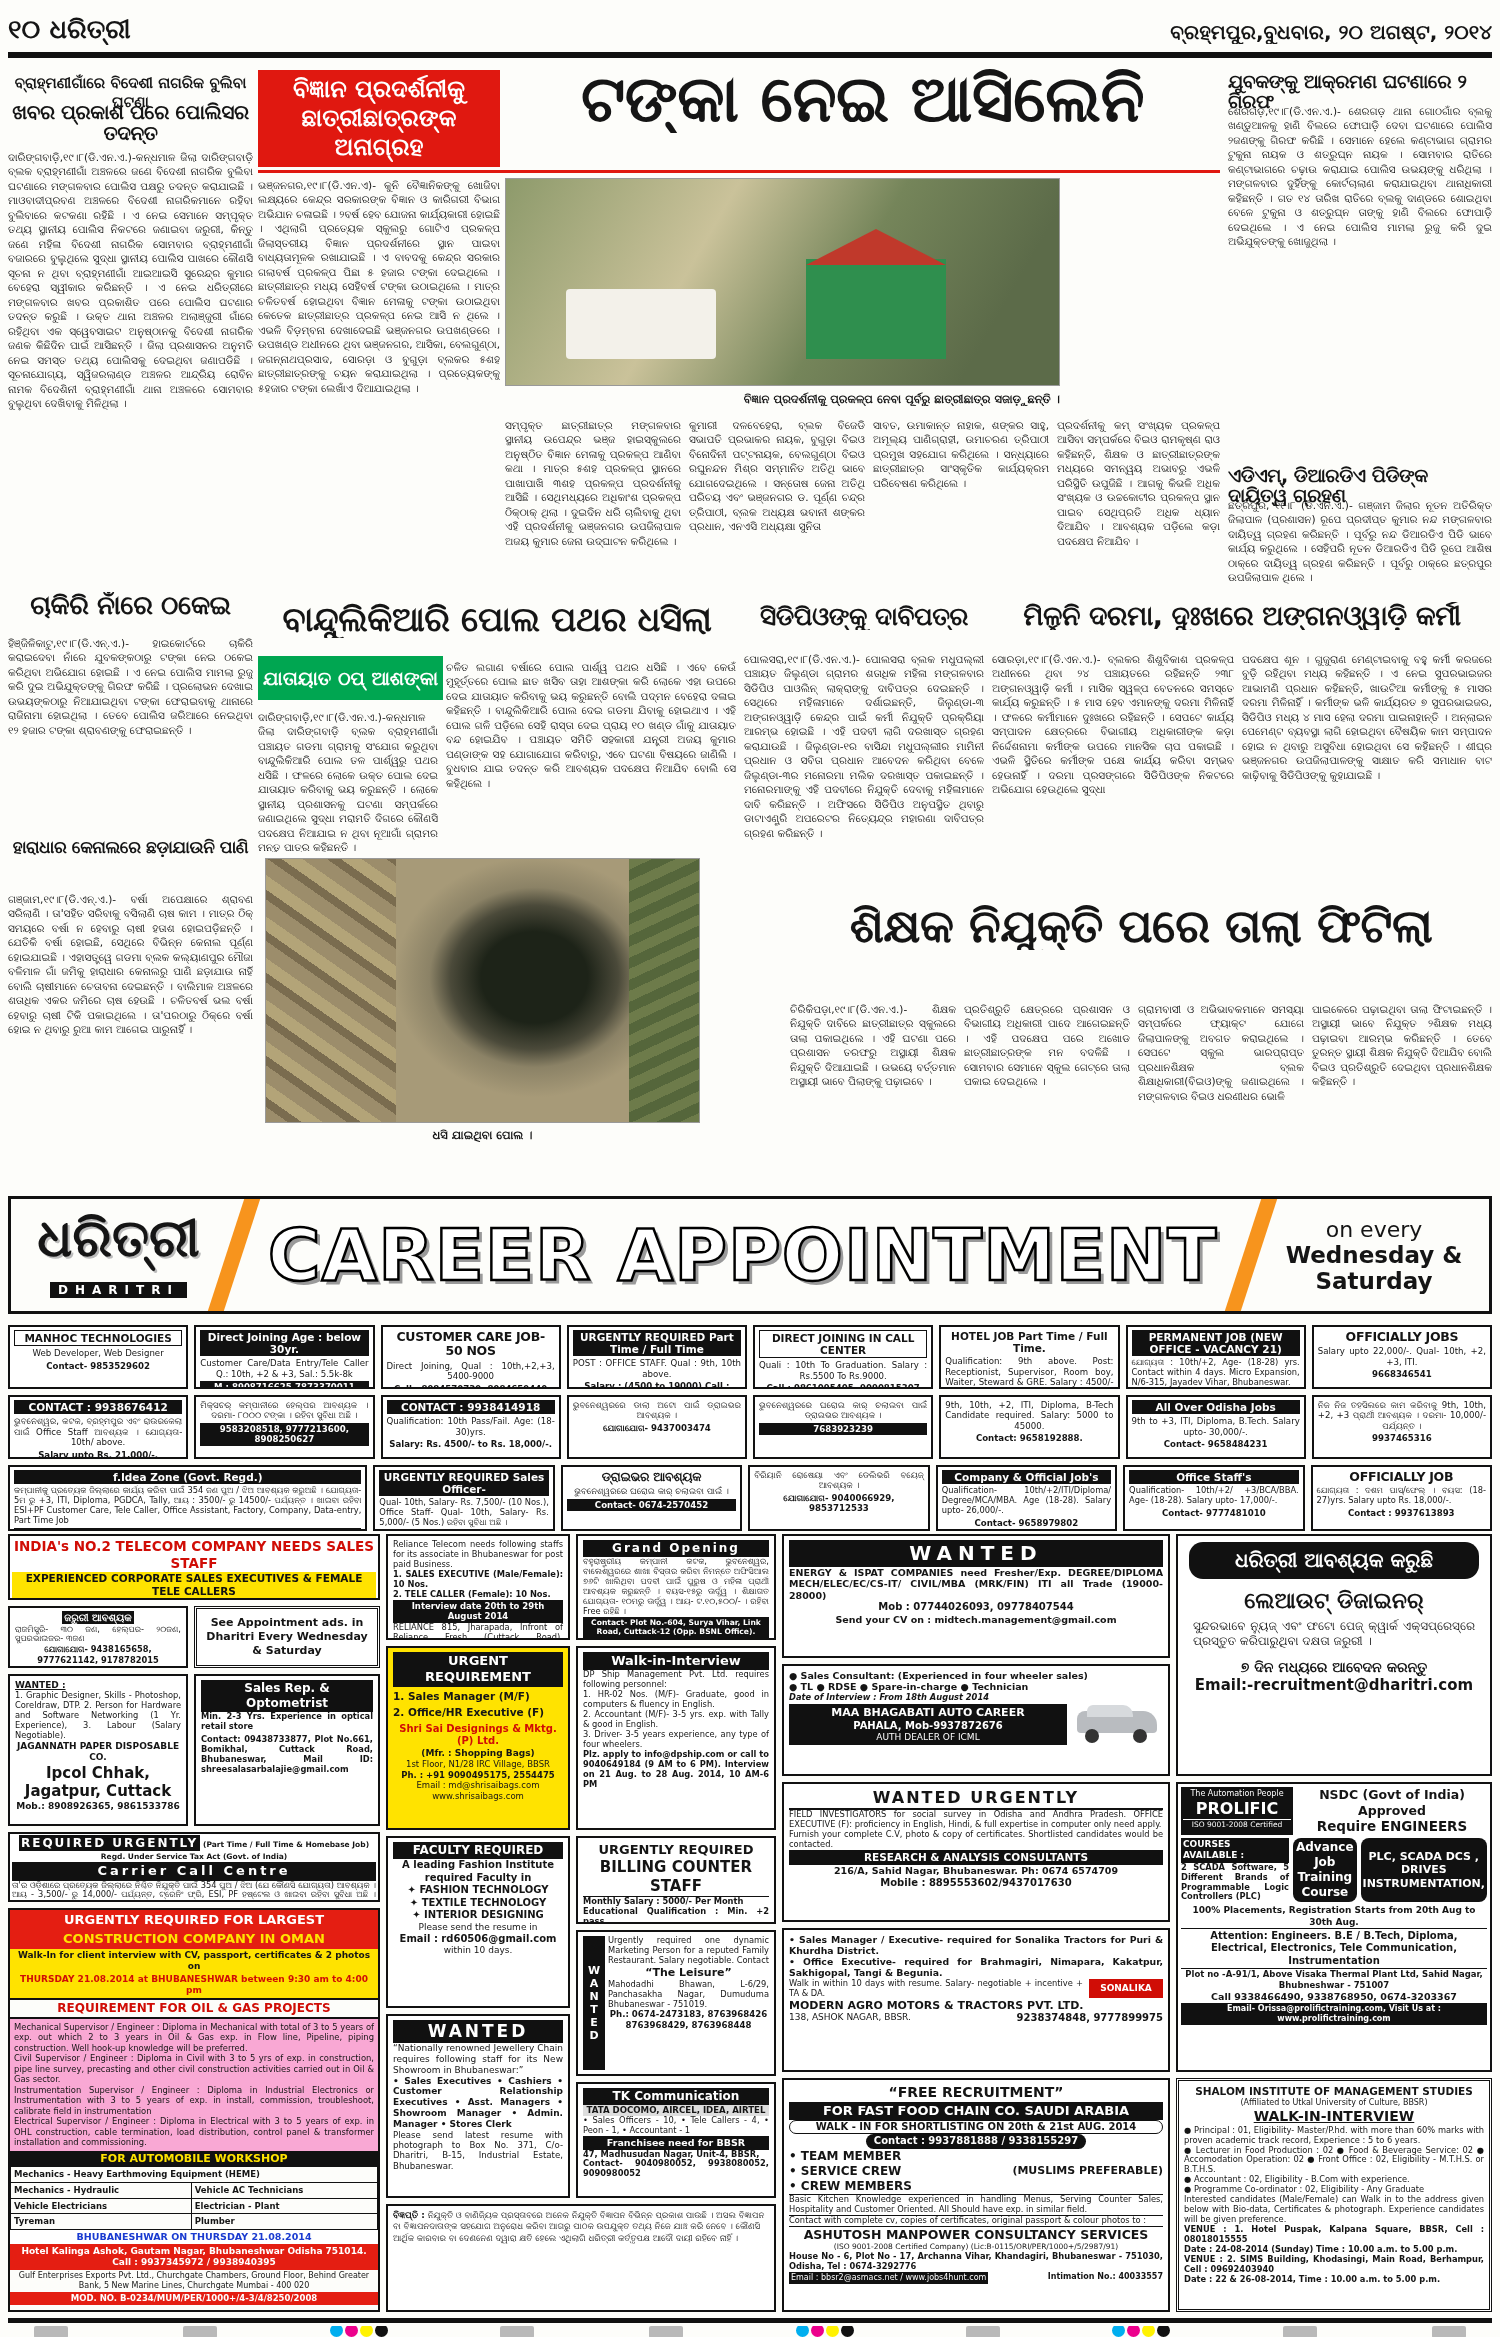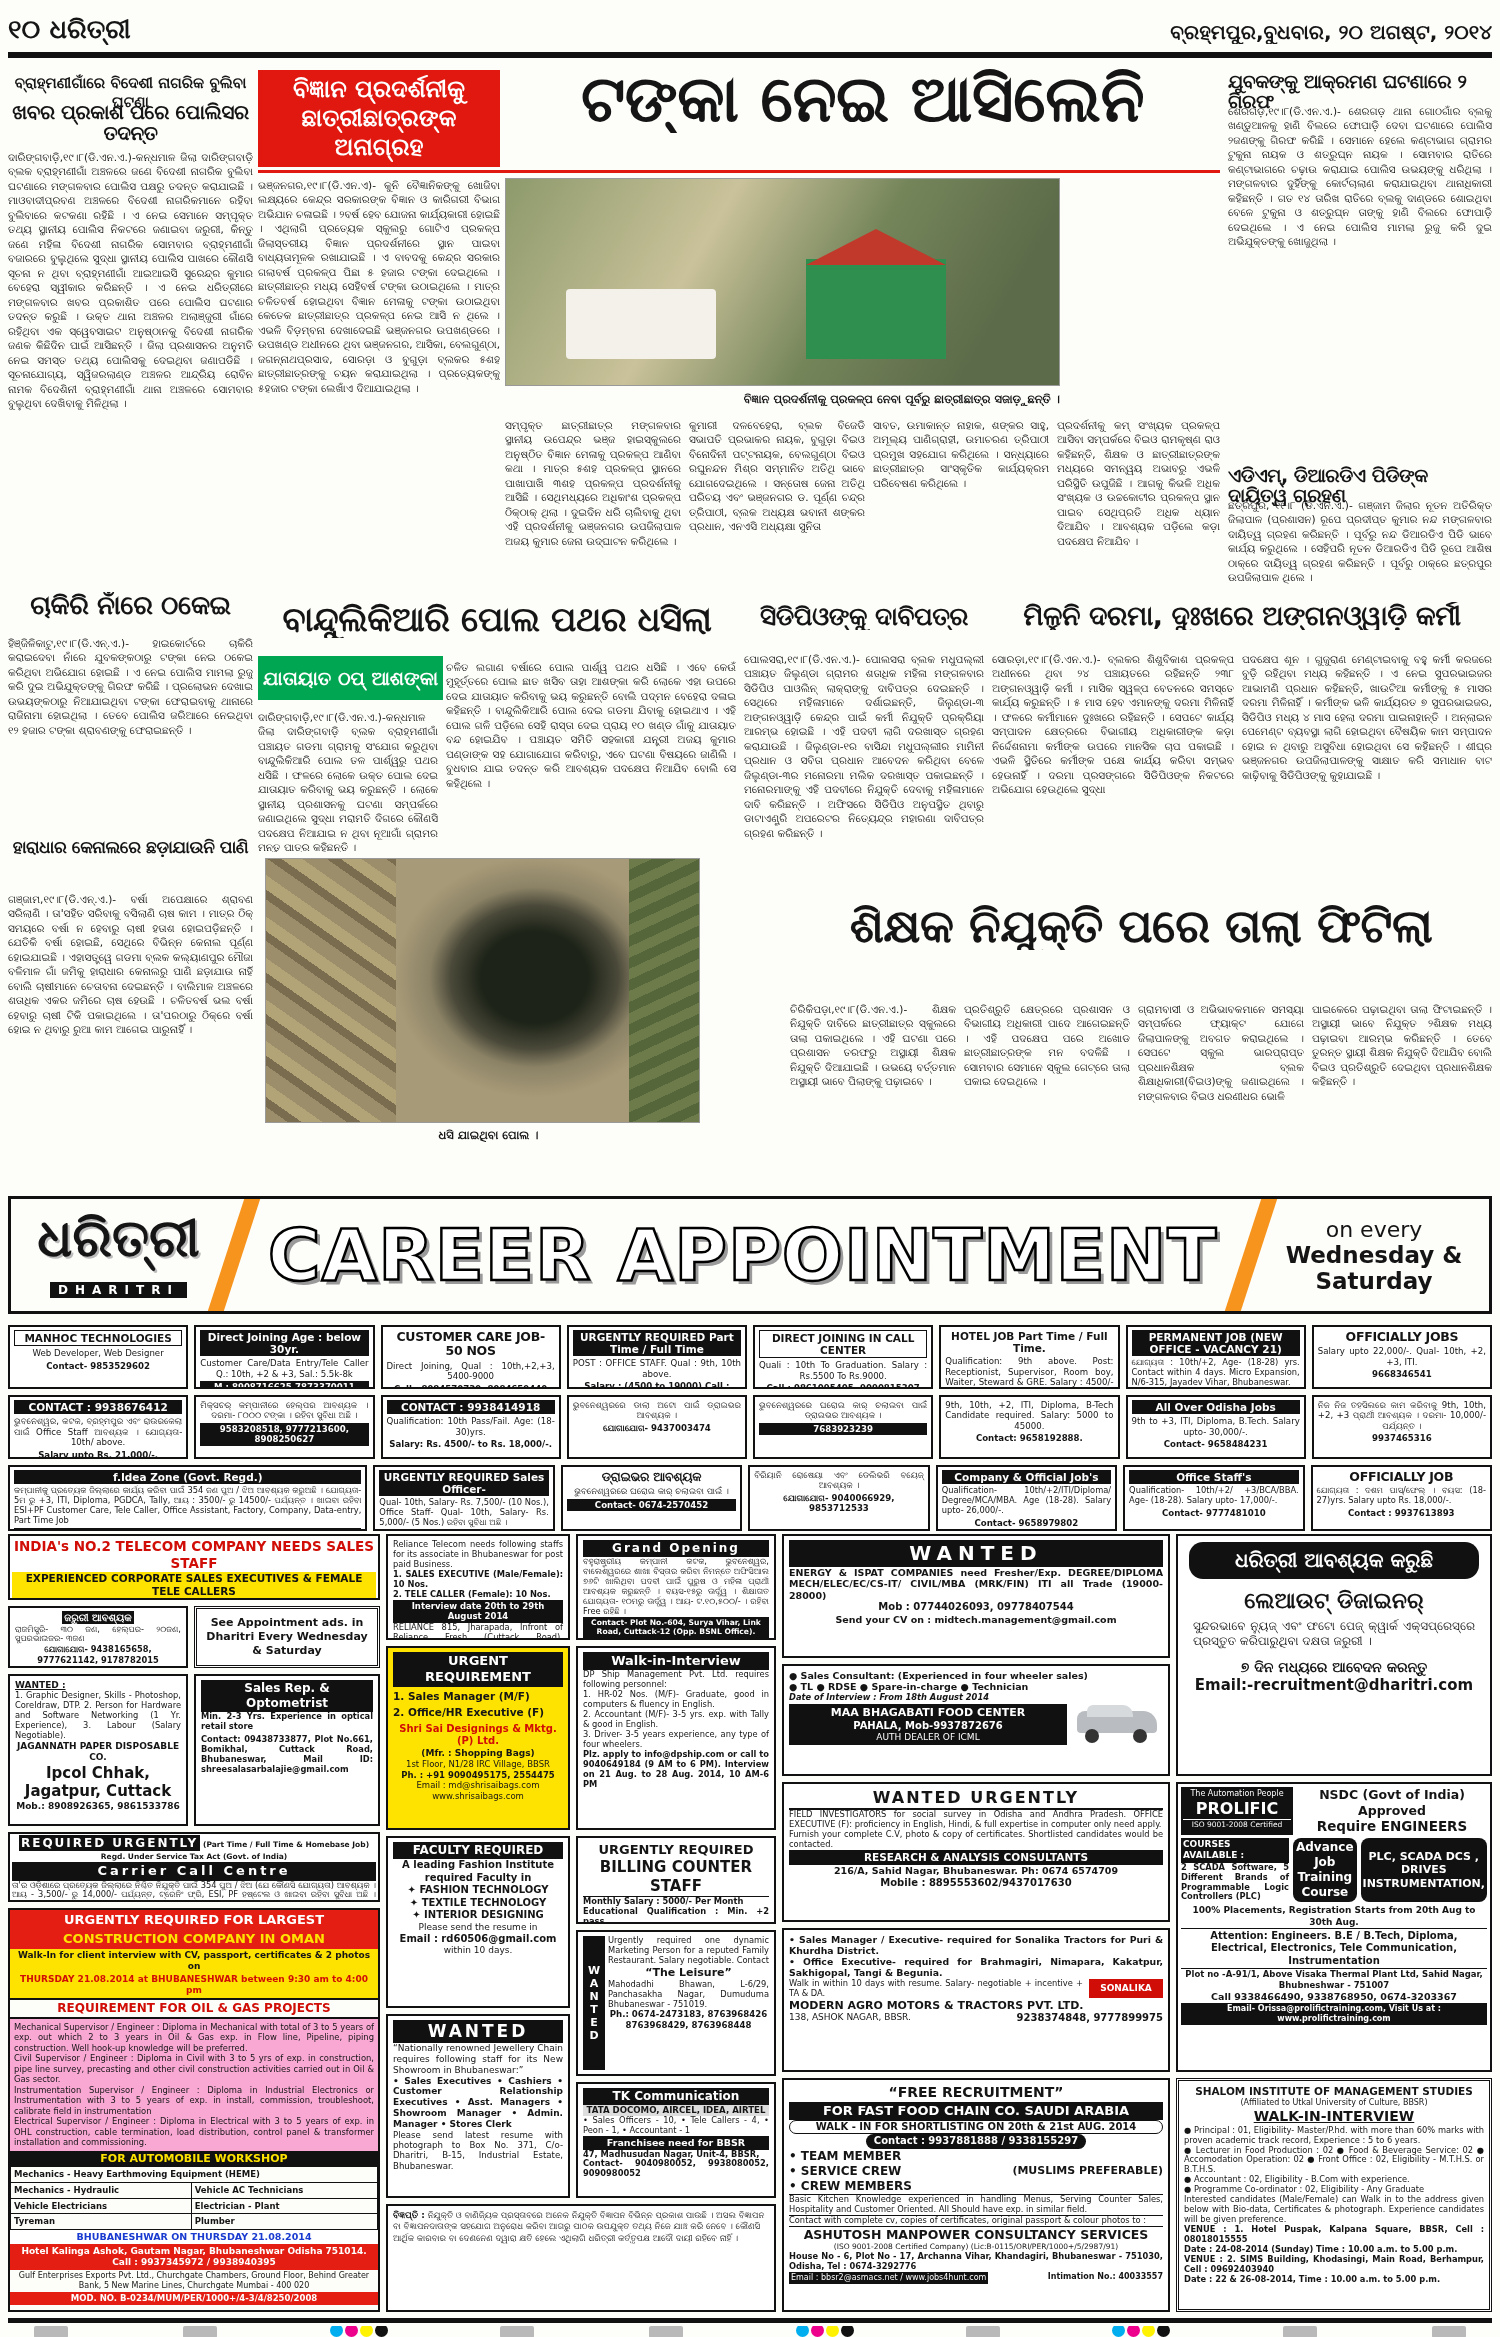--- a/index.html
+++ b/index.html
@@ -87,21 +87,21 @@
   <div class="abs nb" style="left:258px;top:710px;width:180px;height:142px">ଦାରିଙ୍ଗବାଡ଼ି,୧୯।୮(ଡି.ଏନ.ଏ.)-କନ୍ଧମାଳ ଜିଲା ଦାରିଙ୍ଗବାଡ଼ି ବ୍ଲକ ବ୍ରାହ୍ମଣୀଗାଁ ପଞ୍ଚାୟତ ଗଡମା ଗ୍ରାମକୁ ସଂଯୋଗ କରୁଥିବା ବାନ୍ଦୁଲିକିଆରି ପୋଲ ତଳ ପାର୍ଶ୍ୱରୁ ପଥର ଧସିଛି । ଫଳରେ ଲୋକେ ଉକ୍ତ ପୋଲ ଦେଇ ଯାତାୟାତ କରିବାକୁ ଭୟ କରୁଛନ୍ତି । ଲୋକେ ସ୍ଥାନୀୟ ପ୍ରଶାସନକୁ ଘଟଣା ସମ୍ପର୍କରେ ଜଣାଇଥିଲେ ସୁଦ୍ଧା ମରାମତି ଦିଗରେ କୌଣସି ପଦକ୍ଷେପ ନିଆଯାଇ ନ ଥିବା ନୂଆଗାଁ ଗ୍ରାମର ମନ୍ତୁ ପାତ୍ର କହିଛନ୍ତି ।</div>
   <div class="abs nb" style="left:446px;top:660px;width:290px;height:192px">ଚଳିତ ଲଗାଣ ବର୍ଷାରେ ପୋଲ ପାର୍ଶ୍ୱ ପଥର ଧସିଛି । ଏବେ କେଉଁ ମୁହୂର୍ତ୍ତରେ ପୋଲ ଛାତ ଖସିବ ତାହା ଆଶଙ୍କା କରି ଲୋକେ ଏହା ଉପରେ ଦେଇ ଯାତାୟାତ କରିବାକୁ ଭୟ କରୁଛନ୍ତି ବୋଲି ପଦ୍ମନ ବେହେରା ଦଳାଇ କହିଛନ୍ତି । ବାନ୍ଦୁଲିକିଆରି ପୋଲ ଦେଇ ଗଡମା ଯିବାକୁ ହୋଇଥାଏ । ଏହି ପୋଲ ଗଳି ପଡ଼ିଲେ ସେହି ରାସ୍ତା ଦେଇ ପ୍ରାୟ ୧୦ ଖଣ୍ଡ ଗାଁକୁ ଯାତାୟାତ ବନ୍ଦ ହୋଇଯିବ । ପଞ୍ଚାୟତ ସମିତି ସହକାରୀ ଯନ୍ତ୍ରୀ ଅଜୟ କୁମାର ପଣ୍ଡାଙ୍କ ସହ ଯୋଗାଯୋଗ କରିବାରୁ, ଏବେ ଘଟଣା ବିଷୟରେ ଜାଣିଲି । ବୁଧବାର ଯାଇ ତଦନ୍ତ କରି ଆବଶ୍ୟକ ପଦକ୍ଷେପ ନିଆଯିବ ବୋଲି ସେ କହିଥିଲେ ।</div>
   <div class="abs nb" style="left:744px;top:652px;width:240px;height:200px">ପୋଲସରା,୧୯।୮(ଡି.ଏନ.ଏ.)- ପୋଲସରା ବ୍ଲକ ମଧୁପଲ୍ଲୀ ପଞ୍ଚାୟତ ଜିଲୁଣ୍ଡା ଗ୍ରାମର ଶତାଧିକ ମହିଳା ମଙ୍ଗଳବାର ସିଡିପିଓ ପାଓଲିନ୍ ଲାକ୍ରାଙ୍କୁ ଦାବିପତ୍ର ଦେଇଛନ୍ତି । ସେଥିରେ ମହିଳାମାନେ ଦର୍ଶାଇଛନ୍ତି, ଜିଲୁଣ୍ଡା-୩ ଅଙ୍ଗନଓ୍ୱାଡ଼ି କେନ୍ଦ୍ର ପାଇଁ କର୍ମୀ ନିଯୁକ୍ତି ପ୍ରକ୍ରିୟା ଆରମ୍ଭ ହୋଇଛି । ଏହି ପଦବୀ ଲାଗି ଦରଖାସ୍ତ ଗ୍ରହଣ କରାଯାଉଛି । ଜିଲୁଣ୍ଡା-୧ର ବାସିନ୍ଦା ମଧୁପଲ୍ଲୀର ମାମିନୀ ପ୍ରଧାନ ଓ ସବିତା ପ୍ରଧାନ ଆବେଦନ କରିଥିବା ବେଳେ ଜିଲୁଣ୍ଡା-୩ର ମନୋରମା ମଲିକ ଦରଖାସ୍ତ ପକାଇଛନ୍ତି । ମନୋରମାଙ୍କୁ ଏହି ପଦବୀରେ ନିଯୁକ୍ତି ଦେବାକୁ ମହିଳାମାନେ ଦାବି କରିଛନ୍ତି । ଅଫିସରେ ସିଡିପିଓ ଅନୁପସ୍ଥିତ ଥିବାରୁ ଡାଟାଏଣ୍ଟ୍ରି ଅପରେଟର ନିତ୍ୟେନ୍ଦ୍ର ମହାରଣା ଦାବିପତ୍ର ଗ୍ରହଣ କରିଛନ୍ତି ।</div>
   <div class="abs nb" style="left:992px;top:652px;width:242px;height:200px">ସୋରଡ଼ା,୧୯।୮(ଡି.ଏନ.ଏ.)- ବ୍ଲକର ଶିଶୁବିକାଶ ପ୍ରକଳ୍ପ ଅଧୀନରେ ଥିବା ୨୪ ପଞ୍ଚାୟତରେ ରହିଛନ୍ତି ୨୩୮ ଅଙ୍ଗନଓ୍ୱାଡ଼ି କର୍ମୀ । ମାସିକ ସ୍ୱଳ୍ପ ବେତନରେ ସମସ୍ତେ କାର୍ଯ୍ୟ କରୁଛନ୍ତି । ୫ ମାସ ହେବ ଏମାନଙ୍କୁ ଦରମା ମିଳିନାହିଁ । ଫଳରେ କର୍ମୀମାନେ ଦୁଃଖରେ ରହିଛନ୍ତି । ସେପଟେ କାର୍ଯ୍ୟ ସମ୍ପାଦନ କ୍ଷେତ୍ରରେ ବିଭାଗୀୟ ଅଧିକାରୀଙ୍କ କଡ଼ା ନିର୍ଦ୍ଦେଶନାମା କର୍ମୀଙ୍କ ଉପରେ ମାନସିକ ଚାପ ପକାଇଛି । ଏଭଳି ସ୍ଥିତିରେ କର୍ମୀଙ୍କ ପକ୍ଷେ କାର୍ଯ୍ୟ କରିବା ସମ୍ଭବ ହେଉନାହିଁ । ଦରମା ପ୍ରସଙ୍ଗରେ ସିଡିପିଓଙ୍କ ନିକଟରେ ଅଭିଯୋଗ ହେଉଥିଲେ ସୁଦ୍ଧା</div>
   <div class="abs nb" style="left:1242px;top:652px;width:250px;height:200px">ପଦକ୍ଷେପ ଶୂନ । ଗୁଜୁରାଣ ମେଣ୍ଟାଇବାକୁ ବହୁ କର୍ମୀ କରଜରେ ବୁଡ଼ି ରହିଥିବା ମଧ୍ୟ କହିଛନ୍ତି । ଏ ନେଇ ସୁପରଭାଇଜର ଆଭାମଣି ପ୍ରଧାନ କହିଛନ୍ତି, ଖାଉଟିଆ କର୍ମୀଙ୍କୁ ୫ ମାସର ଦରମା ମିଳିନାହିଁ । କର୍ମୀଙ୍କ ଭଳି କାର୍ଯ୍ୟରତ ୭ ସୁପରଭାଇଜର, ସିଡିପିଓ ମଧ୍ୟ ୪ ମାସ ହେଲା ଦରମା ପାଇନାହାନ୍ତି । ଅନ୍‌ଲାଇନ ପେମେଣ୍ଟ ବ୍ୟବସ୍ଥା ଲାଗି ହୋଇଥିବା ବୈଷୟିକ କାମ ସମ୍ପାଦନ ହୋଇ ନ ଥିବାରୁ ଅସୁବିଧା ହୋଇଥିବା ସେ କହିଛନ୍ତି । ଶୀଘ୍ର ଭଞ୍ଜନଗର ଉପଜିଲାପାଳଙ୍କୁ ସାକ୍ଷାତ କରି ସମାଧାନ ବାଟ କାଢ଼ିବାକୁ ସିଡିପିଓଙ୍କୁ କୁହାଯାଇଛି ।</div>
 
   <div class="abs photo" style="left:265px;top:858px;width:435px;height:265px;background:radial-gradient(140px 120px at 62% 45%,#1d2318 0 38%,#4b4a3a 60%,#8b8266 75%,#a79a78 100%)">
     <div class="abs" style="left:0;top:0;width:130px;height:265px;background:repeating-linear-gradient(35deg,#9c8d6b 0 14px,#7a6c4f 14px 22px,#b3a478 22px 34px)"></div>
     <div class="abs" style="right:0;top:0;width:70px;height:265px;background:repeating-linear-gradient(-25deg,#6d7b4a 0 10px,#55663b 10px 20px)"></div>
   </div>
-  <div class="abs cap ctr" style="left:271px;top:1128px;width:435px">ଧସି ଯାଇଥିବା ପୋଲ ।</div>
+  <div class="abs cap ctr" style="left:265px;top:1128px;width:435px">ଧସି ଯାଇଥିବା ପୋଲ ।</div>
 
   <div class="abs hl ctr" style="left:790px;top:902px;width:702px;font-size:46px">ଶିକ୍ଷକ ନିଯୁକ୍ତି ପରେ ତାଲା ଫିଟିଲା</div>
   <div class="abs nb" style="left:790px;top:1002px;width:166px;height:182px">ଚିରିକିପଡ଼ା,୧୯।୮(ଡି.ଏନ.ଏ.)- ଶିକ୍ଷକ ନିଯୁକ୍ତି ଦାବିରେ ଛାତ୍ରୀଛାତ୍ର ସ୍କୁଲରେ ତାଲା ପକାଇଥିଲେ । ଏହି ଘଟଣା ପରେ ପ୍ରଶାସନ ତରଫରୁ ଅସ୍ଥାୟୀ ଶିକ୍ଷକ ନିଯୁକ୍ତି ଦିଆଯାଇଛି । ଉଭୟେ ବର୍ତ୍ତମାନ ଅସ୍ଥାୟୀ ଭାବେ ପିଲାଙ୍କୁ ପଢ଼ାଇବେ ।</div>
   <div class="abs nb" style="left:964px;top:1002px;width:166px;height:182px">ପ୍ରତିଶ୍ରୁତି କ୍ଷେତ୍ରରେ ପ୍ରଶାସନ ଓ ବିଭାଗୀୟ ଅଧିକାରୀ ପାଦେ ଆଗେଇଛନ୍ତି । ଏହି ପଦକ୍ଷେପ ପରେ ଅଖୋଡ ଛାତ୍ରୀଛାତ୍ରଙ୍କ ମନ ବଦଳିଛି । ସୋମବାର ସେମାନେ ସ୍କୁଲ ଗେଟ୍‌ରେ ତାଲା ପକାଇ ଦେଇଥିଲେ ।</div>
   <div class="abs nb" style="left:1138px;top:1002px;width:166px;height:182px">ଗ୍ରାମବାସୀ ଓ ଅଭିଭାବକମାନେ ସମସ୍ୟା ସମ୍ପର୍କରେ ଫ୍ୟାକ୍ଟ ଯୋଗେ ଜିଲାପାଳଙ୍କୁ ଅବଗତ କରାଇଥିଲେ । ସେପଟେ ସ୍କୁଲ ଭାରପ୍ରାପ୍ତ ପ୍ରଧାନଶିକ୍ଷକ ବ୍ଲକ ଶିକ୍ଷାଧିକାରୀ(ବିଇଓ)ଙ୍କୁ ଜଣାଇଥିଲେ । ମଙ୍ଗଳବାର ବିଇଓ ଧରଣୀଧର ଭୋଳି</div>
   <div class="abs nb" style="left:1312px;top:1002px;width:180px;height:182px">ପାଇକେରେ ପଢ଼ାଇଥିବା ତାଲା ଫିଟାଇଛନ୍ତି । ଅସ୍ଥାୟୀ ଭାବେ ନିଯୁକ୍ତ ୨ଶିକ୍ଷକ ମଧ୍ୟ ପଢ଼ାଇବା ଆରମ୍ଭ କରିଛନ୍ତି । ତେବେ ତୁରନ୍ତ ସ୍ଥାୟୀ ଶିକ୍ଷକ ନିଯୁକ୍ତି ଦିଆଯିବ ବୋଲି ବିଇଓ ପ୍ରତିଶ୍ରୁତି ଦେଇଥିବା ପ୍ରଧାନଶିକ୍ଷକ କହିଛନ୍ତି ।</div>
 
   <div class="abs" style="left:8px;top:1196px;width:1484px;height:118px;border:3px solid #111;display:flex;align-items:center">
     <div style="width:215px;text-align:center">
       <div class="b" style="font-size:52px;line-height:1;text-shadow:2px 2px 0 #bbb">ଧରିତ୍ରୀ</div>
@@ -387,21 +387,21 @@
     <div class="sm b ctr" style="font-size:9.5px">ENERGY &amp; ISPAT COMPANIES need Fresher/Exp. DEGREE/DIPLOMA MECH/ELEC/EC/CS-IT/ CIVIL/MBA (MRK/FIN) ITI all Trade (19000-28000)</div>
     <div class="t" style="font-size:10px">Mob : 07744026093, 09778407544</div>
     <div class="t" style="font-size:9.5px">Send your CV on : midtech.management@gmail.com</div>
   </div>
   <div class="abs bigad" style="left:782px;top:1664px;width:388px;height:112px;text-align:left;position:absolute">
     <div class="sm b" style="font-size:9.5px">● Sales Consultant: (Experienced in four wheeler sales)</div>
     <div class="sm b" style="font-size:9.5px">● TL  ● RDSE  ●  Spare-in-charge  ● Technician</div>
     <div class="sm b" style="font-style:italic">Date of Interview : From 18th August 2014</div>
     <div style="display:flex;gap:6px;align-items:center">
       <div class="inv ctr" style="flex:1;padding:2px">
-        <div class="b" style="font-size:11px">MAA BHAGABATI FOOD CENTER</div>
+        <div class="b" style="font-size:11px">MAA BHAGABATI AUTO CAREER</div>
         <div class="b" style="font-size:10px">PAHALA, Mob-9937872676</div>
         <div style="font-size:9px">AUTH DEALER OF ICML</div>
       </div>
       <div style="width:90px;height:44px;position:relative">
         <div style="position:absolute;left:4px;top:8px;width:80px;height:22px;background:#b9bcc0;border-radius:8px 14px 4px 4px"></div>
         <div style="position:absolute;left:14px;top:2px;width:46px;height:12px;background:#d7dadd;border-radius:6px 10px 0 0"></div>
         <div style="position:absolute;left:12px;top:26px;width:14px;height:14px;background:#333;border-radius:50%"></div>
         <div style="position:absolute;left:60px;top:26px;width:14px;height:14px;background:#333;border-radius:50%"></div>
       </div>
     </div>

